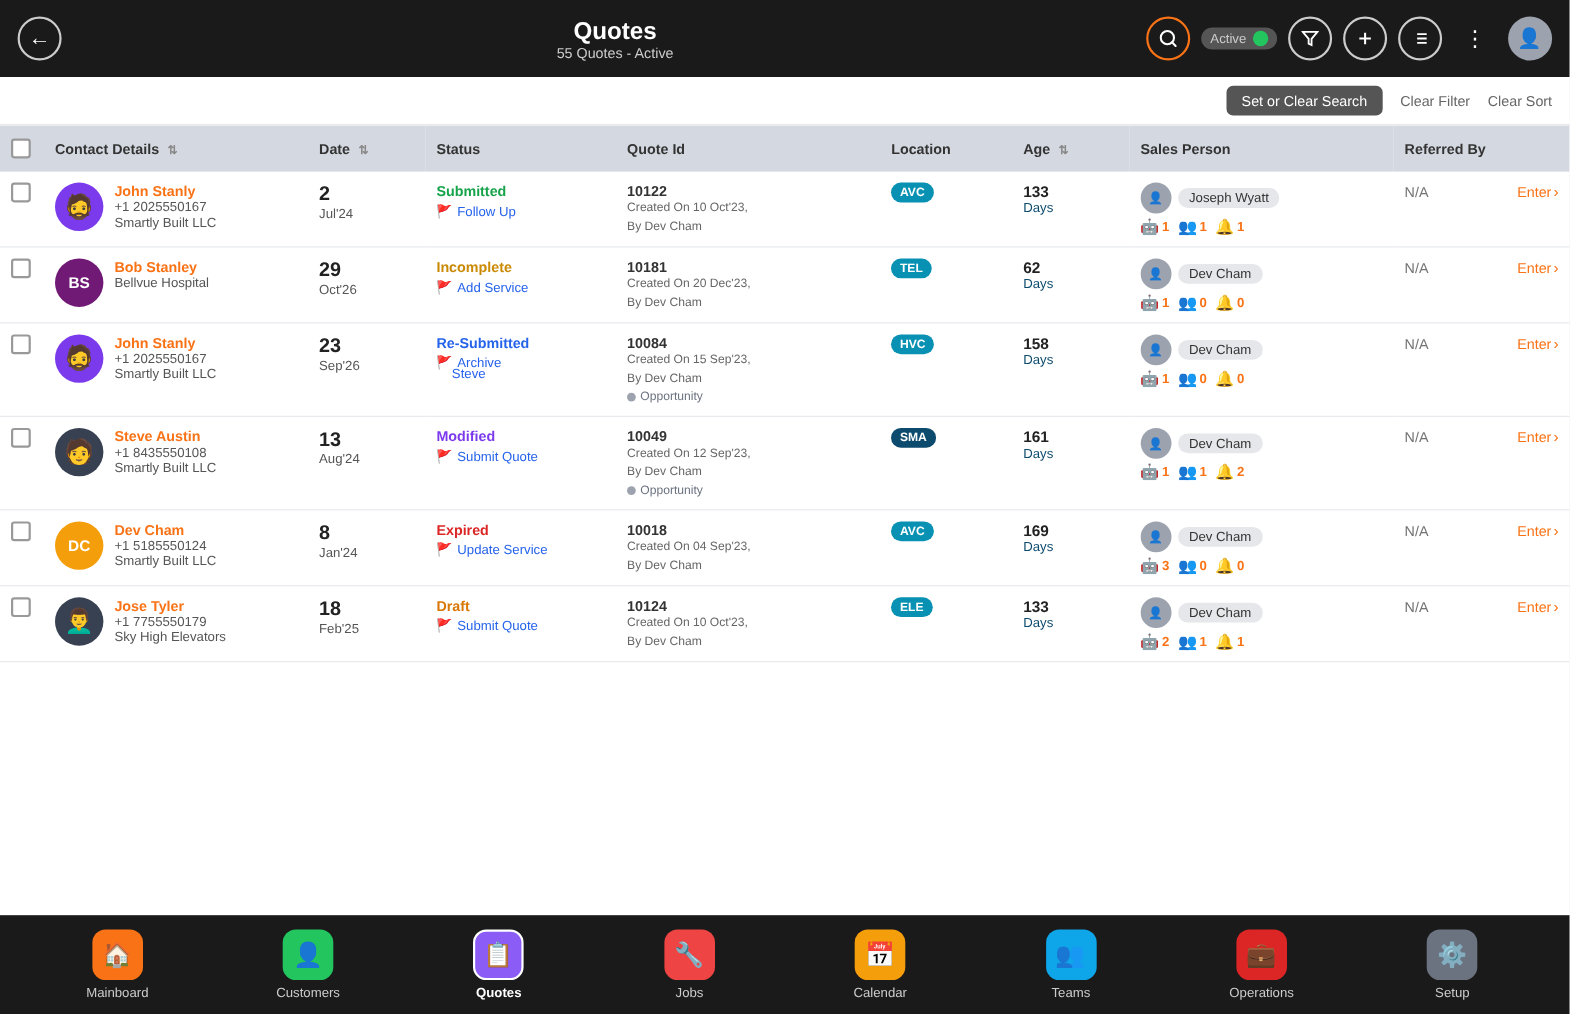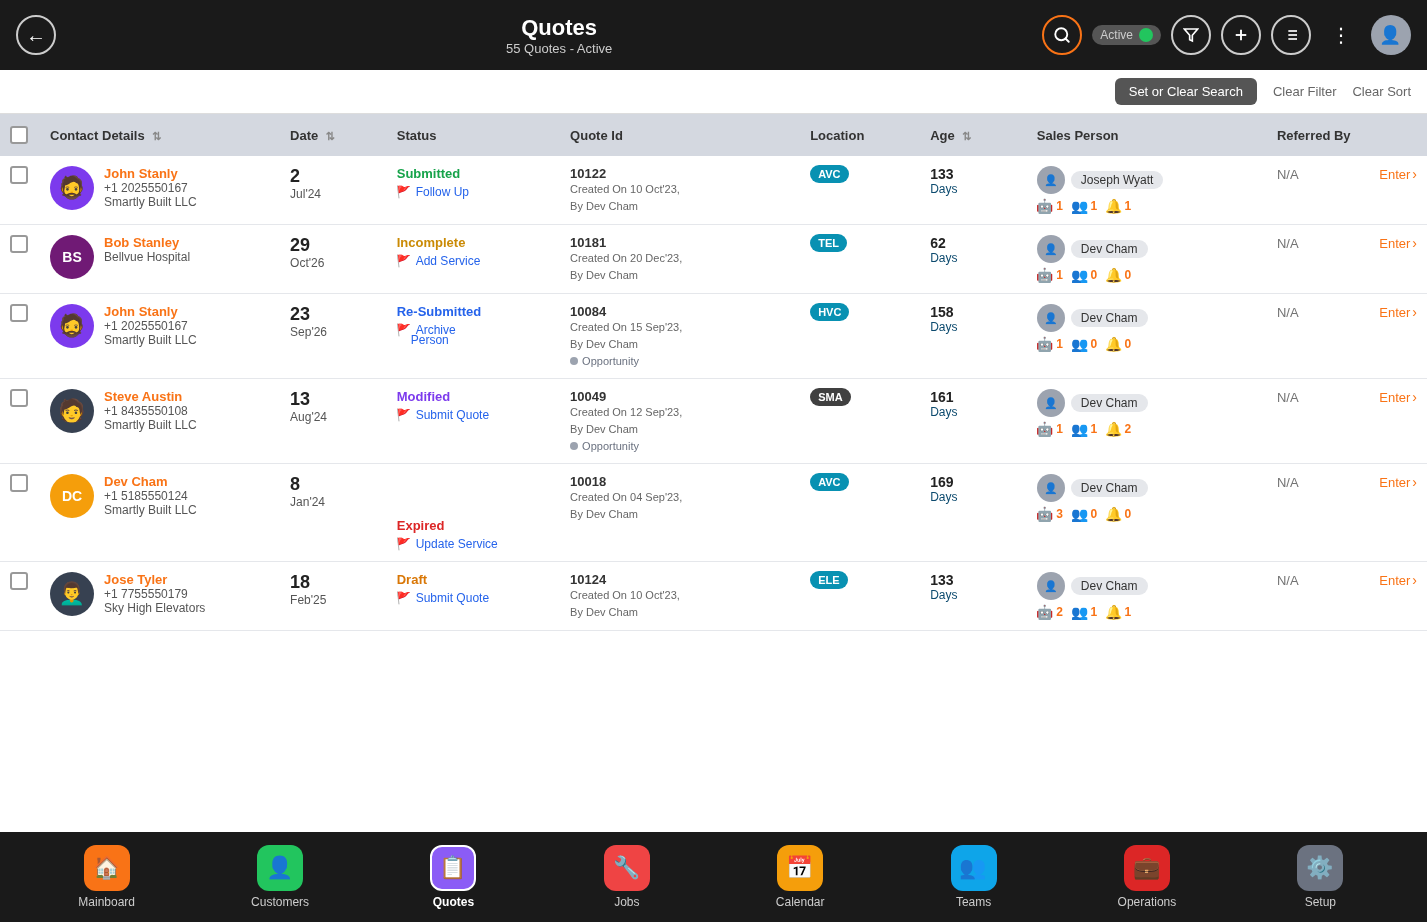--- a/index.html
+++ b/index.html
@@ -47,36 +47,36 @@
     .contact-phone { color: #555; font-size: 12px; }
     .contact-company { color: #555; font-size: 12px; }
 
     .date-num { font-size: 18px; font-weight: 700; color: #222; }
     .date-month { font-size: 12px; color: #555; }
 
     .status-submitted { color: #16a34a; font-weight: 600; }
     .status-incomplete { color: #ca8a04; font-weight: 600; }
     .status-resubmitted { color: #2563eb; font-weight: 600; }
     .status-modified { color: #7c3aed; font-weight: 600; }
-    .status-expired { color: #dc2626; font-weight: 600; margin-top: 44px; }
+    .status-expired { color: #dc2626; font-weight: 600; }
     .status-draft { color: #d97706; font-weight: 600; }
 
     .flag-action { display: flex; align-items: center; gap: 4px; color: #2563eb; font-size: 12px; cursor: pointer; margin-top: 4px; }
     .flag-icon { color: #3b82f6; font-size: 12px; }
 
     .quote-id { font-weight: 600; color: #333; font-size: 13px; }
     .quote-created { font-size: 11px; color: #666; line-height: 1.5; }
     .opportunity-badge { display: inline-flex; align-items: center; gap: 4px; font-size: 11px; color: #888; margin-top: 3px; }
     .opp-dot { width: 8px; height: 8px; background: #9ca3af; border-radius: 50%; }
 
     .location-badge { padding: 3px 8px; border-radius: 12px; font-size: 11px; font-weight: 700; color: white; }
     .loc-avc { background: #0891b2; }
     .loc-tel { background: #0891b2; }
     .loc-hvc { background: #0891b2; }
-    .loc-sma { background: #404040; }
+    .loc-sma { background: #0c4a6e; }
     .loc-ele { background: #0891b2; }
 
     .age-days { font-size: 14px; font-weight: 600; color: #222; }
     .age-label { font-size: 12px; color: #0c4a6e; }
 
     .salesperson-info { display: flex; flex-direction: column; gap: 4px; }
     .sp-name-row { display: flex; align-items: center; gap: 6px; }
     .sp-avatar { width: 28px; height: 28px; border-radius: 50%; background: #9ca3af; display: flex; align-items: center; justify-content: center; font-size: 11px; color: white; overflow: hidden; }
     .sp-name-badge { background: #e5e7eb; padding: 2px 10px; border-radius: 12px; font-size: 12px; color: #333; }
     .sp-icons-row { display: flex; align-items: center; gap: 8px; font-size: 12px; color: #f97316; }
@@ -352,21 +352,21 @@
       <div class="date-month">Sep'26</div>
     </td>
     <td class="status-col">
       <div class="status-resubmitted">Re-Submitted</div>
       <div class="flag-action">
               <span class="flag-icon">🚩</span>
               <span>Archive</span>
             </div>
             <div class="flag-action" style="margin-top:-4px;">
               <span>&nbsp;&nbsp;&nbsp;</span>
-              <span>Person</span>
+              <span>Steve</span>
             </div>
     </td>
     <td class="quoteid-col">
       <div class="quote-id">10084</div>
       <div class="quote-created">Created On 15 Sep'23,<br>By Dev Cham</div>
       <div class="opportunity-badge">
               <div class="opp-dot"></div>
               <span style="color:#6b7280;font-size:11px;">Opportunity</span>
             </div>
     </td>

